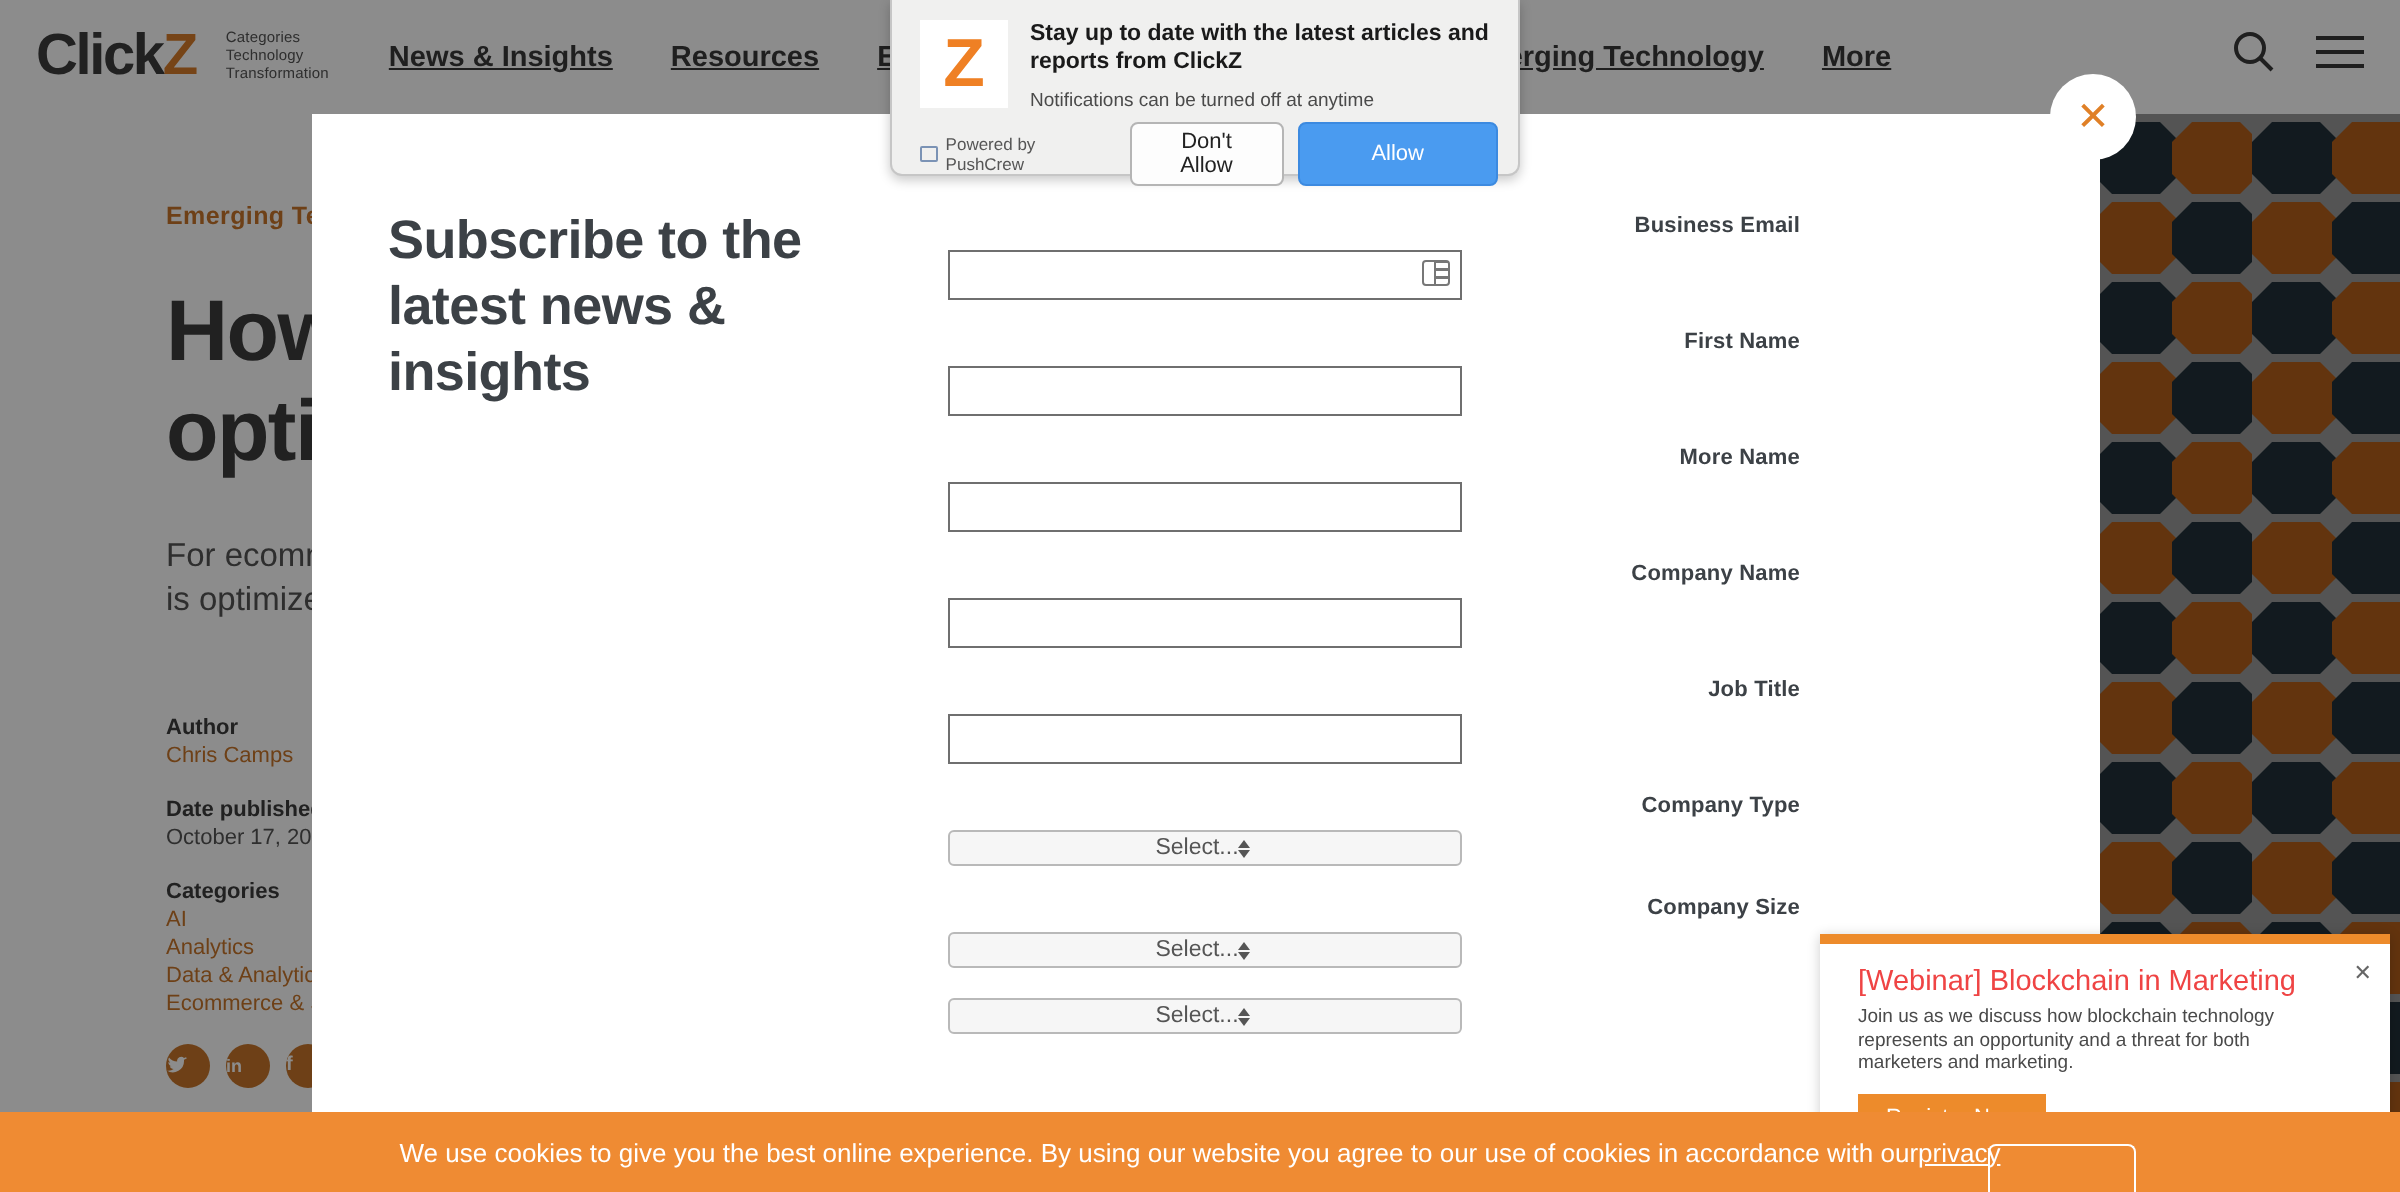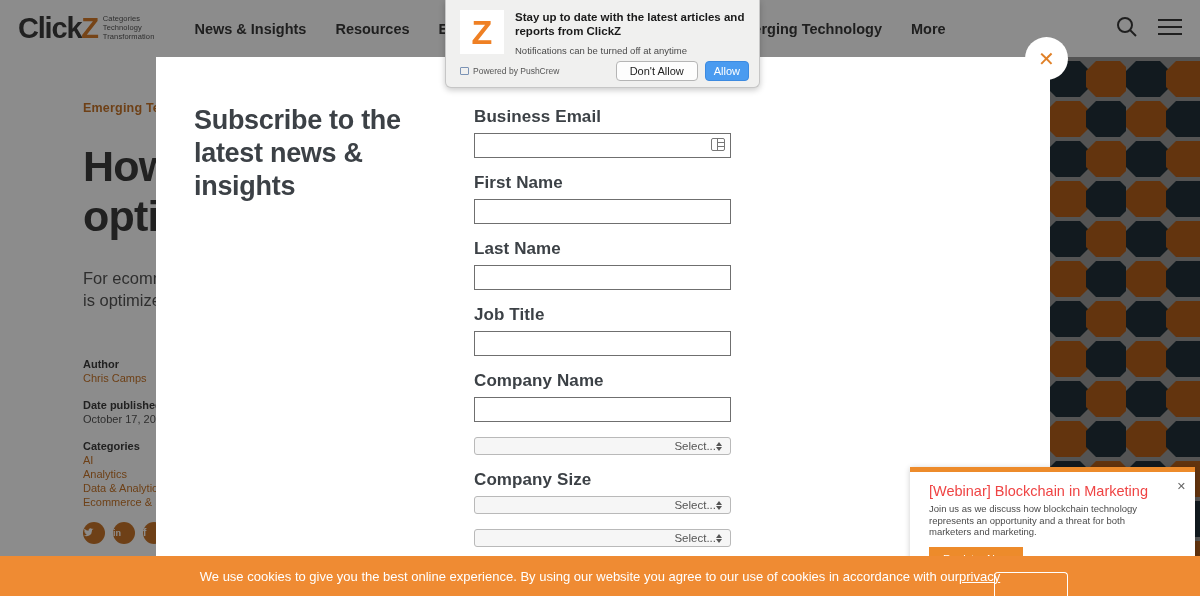--- a/index.html
+++ b/index.html
@@ -17,34 +17,35 @@
   }
 
   
   .site-header {
     position:absolute; top:0; left:0; width:1200px; height:57px;
     background:#ffffff;
     display:flex; align-items:center;
     padding:0 18px;
     z-index:2;
   }
-  .logo { display:flex; align-items:flex-end; gap:5px; margin-right:40px; }
+  .logo { display:flex; align-items:flex-end; gap:15px; margin-right:30px; }
   .logo-word {
     font-size:29px; font-weight:bold; letter-spacing:-1.2px;
     color:#3c3c3c; line-height:1; font-family:"Liberation Sans", sans-serif;
   }
   .logo-word .z { color:#d87d2a; }
   .logo-tag {
     font-size:7.5px; line-height:9px; color:#555; padding-bottom:2px;
     letter-spacing:.1px;
   }
   .nav { display:flex; align-items:center; gap:29px; }
   .nav-item {
     font-size:14.5px; color:#3a3a3a; font-weight:600; white-space:nowrap;
     cursor:pointer;
+    text-decoration:underline;
   }
   .header-right { margin-left:auto; display:flex; align-items:center; gap:20px; }
   .icon-search, .icon-burger { cursor:pointer; }
 
   
   .hero {
     position:absolute; top:57px; left:0; width:1200px; height:499px;
     background:#ffffff;
     overflow:hidden;
   }
@@ -90,22 +91,23 @@
     display:flex;
   }
   .modal-left { width:318px; padding:47px 30px 0 38px; }
   .modal-title {
     font-size:27px; line-height:33px; font-weight:bold; color:#3c4146;
     letter-spacing:-.3px;
   }
   .modal-right { flex:1; padding:50px 150px 0 0; }
   .field { margin-bottom:15px; }
   .field-label {
-    font-size:17px; font-weight:bold; color:#3c4146; margin-bottom:6px;
+    font-size:11px; font-weight:bold; color:#3c4146; margin-bottom:6px;
     letter-spacing:.1px;
+    text-align:right;
   }
   .field-input {
     width:257px; height:25px; border:1px solid #6f6f6f; background:#fff;
     font-size:12px; padding:0 6px; color:#333;
     font-family:"Liberation Sans", sans-serif;
     position:relative;
   }
   .field-wrap { position:relative; width:257px; }
   .autofill-icon {
     position:absolute; right:6px; top:5px; width:14px; height:13px;
@@ -116,21 +118,21 @@
     content:""; width:5px; border-right:1.4px solid #777; display:block;
   }
   .autofill-icon:after {
     content:""; flex:1; display:block;
     background:linear-gradient(#777 1.4px, transparent 1.4px) 0 3px/100% 4px repeat;
   }
   .field-select {
     width:257px; height:18px; border:1px solid #b9b9b9; border-radius:3px;
     background:#f6f6f6;
     font-size:11.5px; color:#555; padding:0 6px;
-    display:flex; align-items:center; justify-content:flex-end;
+    display:flex; align-items:center; justify-content:center;
     font-family:"Liberation Sans", sans-serif;
   }
   .sel-arrows { display:flex; flex-direction:column; gap:1px; margin-right:2px; }
   .sel-arrows i {
     width:0;height:0;border-left:3px solid transparent;border-right:3px solid transparent;
   }
   .sel-arrows i.up { border-bottom:4px solid #555; }
   .sel-arrows i.dn { border-top:4px solid #555; }
 
   #modal-close {
@@ -162,21 +164,21 @@
   }
   .push-brand { font-size:8.5px; color:#555; display:flex; align-items:center; gap:4px; }
   .push-brand-ico {
     width:9px;height:8px;border:1.2px solid #7b93b5;border-radius:1px;display:block;
   }
   .push-btns { margin-left:auto; display:flex; gap:7px; }
   .btn-deny, .btn-allow {
     font-size:11px; padding:3px 13px; border-radius:4px; cursor:pointer;
     border:1px solid #b5b5b5; background:#fdfdfd; color:#222;
   }
-  .btn-allow { background:#4a9bf0; border-color:#3c8ae0; color:#fff; padding:3px 8px; }
+  .btn-allow { background:#4a9bf0; border-color:#3c8ae0; color:#fff; padding:3px 36px; }
 
   
   #webinar {
     position:absolute; left:910px; top:467px; width:285px; height:105px;
     background:#fff; border-top:5px solid #ed8b2b; z-index:40;
     box-shadow:0 1px 6px rgba(0,0,0,.2);
     padding:11px 14px 0 19px;
   }
   .webinar-title { font-size:14.5px; color:#ef4444; margin-bottom:4px; }
   .webinar-body { font-size:9.5px; line-height:11.5px; color:#4a4a4a; width:215px; }
@@ -316,35 +318,36 @@
         <span class="autofill-icon"></span>
       </div>
     </div>
 
     <div class="field">
       <div class="field-label">First Name</div>
       <input class="field-input" value="" style="">
     </div>
 
     <div class="field">
-      <div class="field-label">Last Name</div>
+      <div class="field-label">More Name</div>
+      <input class="field-input" value="" style="">
+    </div>
+
+    <div class="field">
+      <div class="field-label">Company Name</div>
       <input class="field-input" value="" style="">
     </div>
 
     <div class="field">
       <div class="field-label">Job Title</div>
       <input class="field-input" value="" style="">
     </div>
 
     <div class="field">
-      <div class="field-label">Company Name</div>
-      <input class="field-input" value="" style="">
-    </div>
-
-    <div class="field">
+      <div class="field-label">Company Type</div>
       <div class="field-select">
         <span>Select...</span>
         <span class="sel-arrows">
             <i class="up"></i>
             <i class="dn"></i>
           </span>
       </div>
     </div>
 
     <div class="field">

